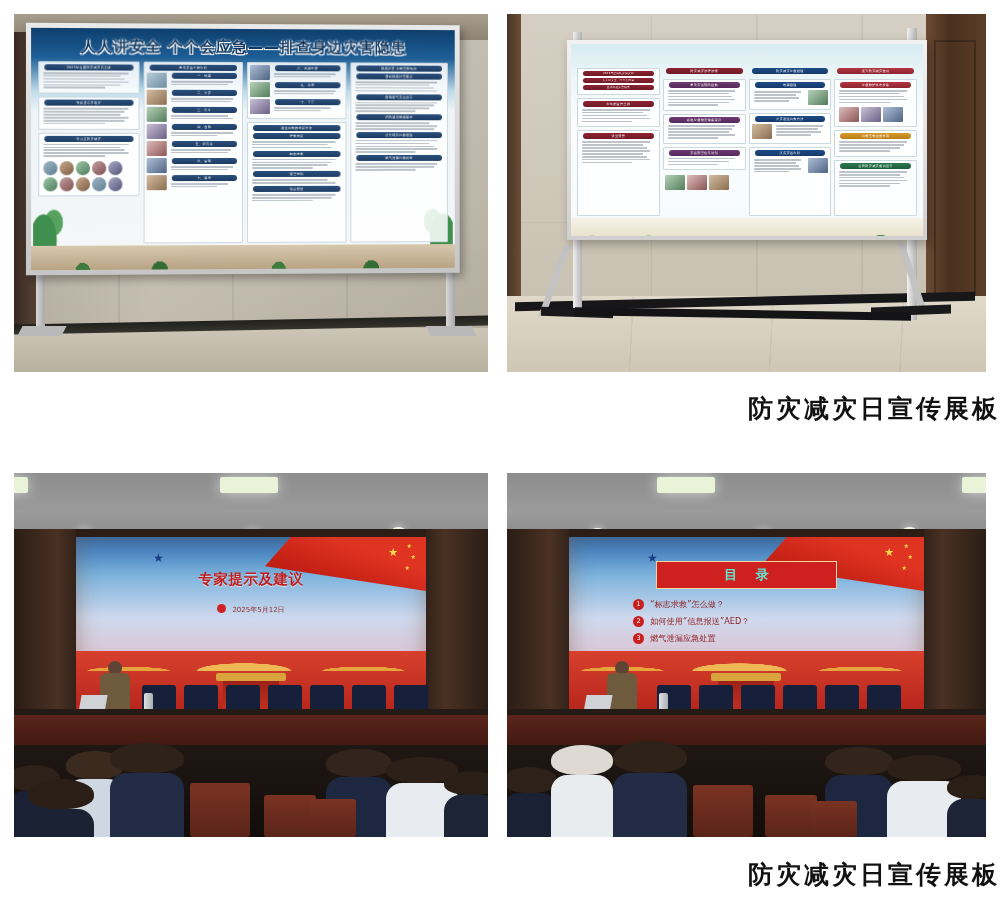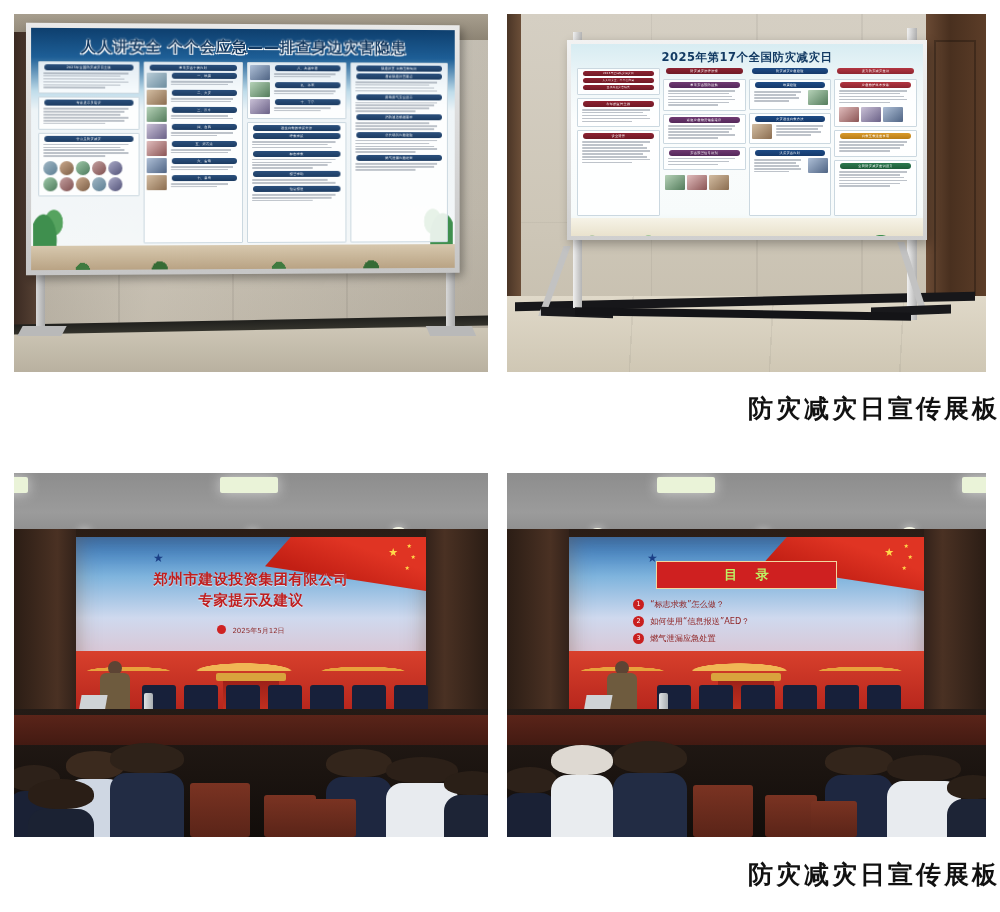--- a/index.html
+++ b/index.html
@@ -171,21 +171,21 @@
   .gate:before{content:"";position:absolute;left:-7px;top:-6px;width:70px;height:8px;
     background:#d9a33d;border-radius:2px;}
   .bird{position:absolute;color:#d9392c;font-size:10px;transform:rotate(-14deg);}
   .slidebox{position:absolute;left:8%;top:18%;width:84%;text-align:center;}
   .s-title{font-family:"DejaVu Sans",sans-serif;font-weight:bold;color:#c01e1e;font-size:14.5px;
     line-height:21px;letter-spacing:.5px;text-shadow:0 1px 1px rgba(255,255,255,.65);}
   .s-date{margin-top:14px;font-size:7px;color:#8d2b2b;font-family:"DejaVu Sans",sans-serif;}
   .s-date b{display:inline-block;width:9px;height:9px;border-radius:50%;background:#cf2222;
     vertical-align:-1px;margin-right:6px;}
   .toc-bar{margin:2px auto 10px;width:60%;height:26px;background:#cf2020;border:1px solid #f2d7a0;
-    color:#bef264;font-family:"DejaVu Sans",sans-serif;font-weight:bold;font-size:13px;line-height:26px;
+    color:#5eead4;font-family:"DejaVu Sans",sans-serif;font-weight:bold;font-size:13px;line-height:26px;
     letter-spacing:7px;text-indent:7px;}
   .toc-item{display:flex;align-items:center;gap:6px;margin:0 0 6px 12%;
     font-family:"DejaVu Sans",sans-serif;font-size:8.2px;color:#8e1f1f;}
   .toc-num{flex:0 0 11px;width:11px;height:11px;border-radius:50%;background:#c91f1f;color:#fff;
     font-size:6.5px;line-height:11px;text-align:center;}
   .podium{position:absolute;left:50px;top:236px;right:50px;height:52px;
     background:linear-gradient(#6b2d21,#4e1f17);border-top:3px solid #7d3a2a;}
   .podium:after{content:"";position:absolute;left:10%;top:14px;width:20%;height:26px;
     border:2px solid rgba(255,255,255,.07);transform:skewX(-14deg);}
   .chairback{position:absolute;top:212px;width:34px;height:30px;background:#17203a;border-radius:3px 3px 0 0;}
@@ -476,21 +476,20 @@
         <b></b>
       </div>
     <div class="baseR">
         <i></i>
         <b></b>
       </div>
     <div class="bar"></div>
 
     <div class="frame">
       <div class="board">
-        <div class="pos2-title">2025年第17个全国防灾减灾日</div>
         <div class="pos2-body">
 
           <div class="col">
             <div class="blk">
               <div class="bhdr red sm">2025年全国防灾减灾日</div>
               <div class="bhdr red sm">人人讲安全、个个会应急</div>
               <div class="bhdr red sm">查找身边灾害隐患</div>
             </div>
             <div class="blk">
               <div class="bhdr red">今年的宣传主题</div>
@@ -661,21 +660,20 @@
 
     <div class="screen">
       <div class="flagtop">
         <span class="star" style="right:28px;top:10px">★</span>
         <span class="star" style="right:14px;top:4px;font-size:6px">★</span>
         <span class="star" style="right:10px;top:15px;font-size:6px">★</span>
         <span class="star" style="right:16px;top:26px;font-size:6px">★</span>
       </div>
       <span class="bluestar">★</span>
       <div class="slidebox">
-        <div class="s-title">郑州市建设投资集团有限公司</div>
         <div class="s-title">专家提示及建议</div>
         <div class="s-date"><b></b><span>2025年5月12日</span></div>
       </div>
       <span class="bird" style="left:8px;top:118px">✓</span>
       <span class="bird" style="left:34px;top:128px;font-size:8px">✓</span>
       <span class="bird" style="right:44px;top:116px">✓</span>
       <span class="bird" style="right:16px;top:126px;font-size:13px">✓</span>
       <div class="goldwave">
         <div class="gate"></div>
       </div>

